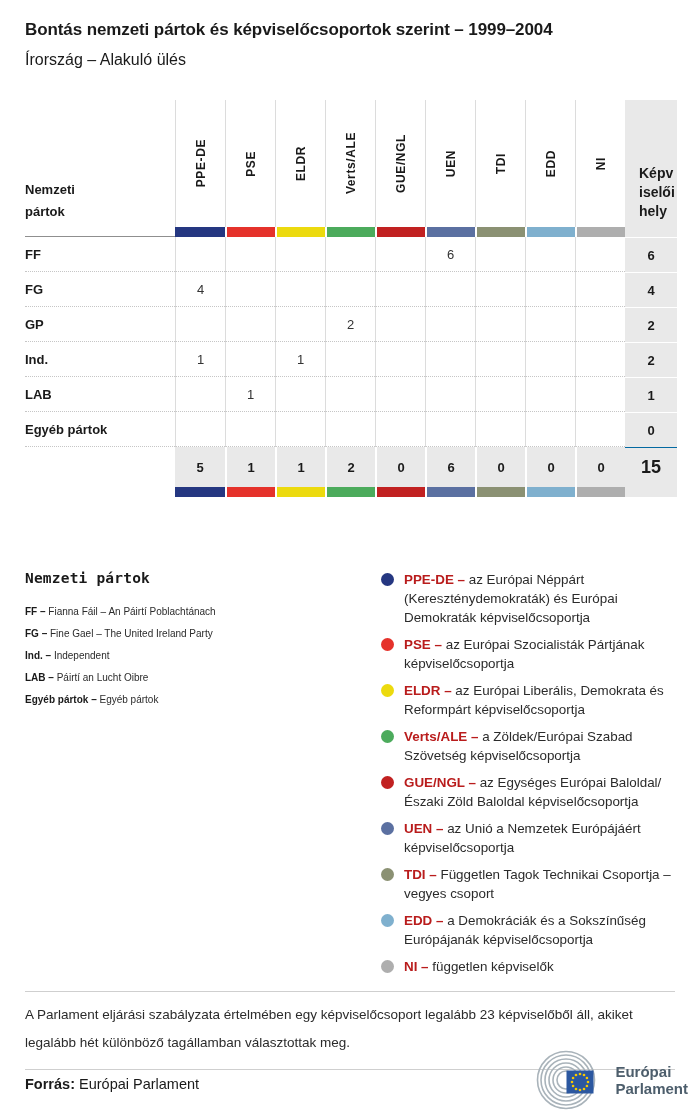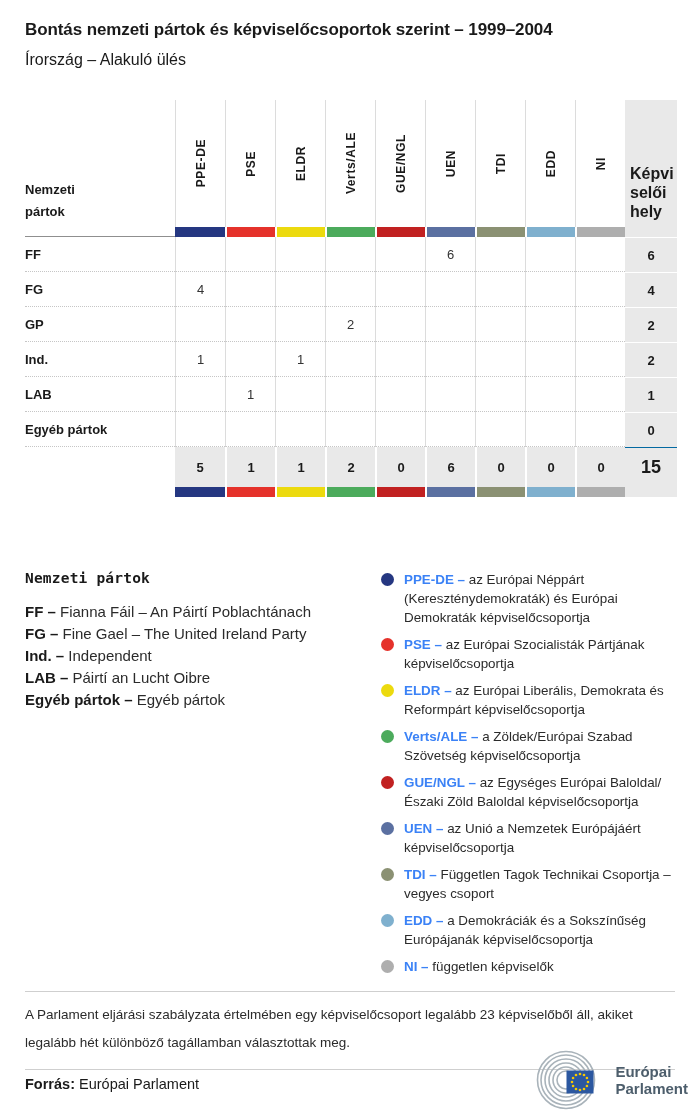--- a/index.html
+++ b/index.html
@@ -24,22 +24,22 @@
   .c { min-width:0; min-height:0; }
   .gh { border-left:1px solid #dcdcdc; display:flex; align-items:center; justify-content:center; }
   .vlabel {
     writing-mode:vertical-rl; transform:rotate(180deg);
     font-weight:bold; font-size:12px; letter-spacing:0.6px; white-space:nowrap;
   }
   .corner { display:flex; align-items:flex-end; }
   .corner-label { font-weight:bold; font-size:13px; line-height:22px; max-width:72px; padding-bottom:4px; }
   .seats-head {
     background:#e9e9e9; display:flex; align-items:flex-end;
-    font-weight:bold; font-size:16px; line-height:19px;
-    padding:0 1px 6px 5px; word-break:break-all;
+    font-weight:bold; font-size:14px; line-height:19px;
+    padding:0 1px 6px 14px; word-break:break-all;
   }
   .bar { border-left:2px solid #fff; }
   .bar.first { border-left:none; }
   .bar-spacer.rule { border-bottom:1px solid #8f8f8f; }
   .seats-fill { background:#e9e9e9; }
   .plabel { border-bottom:1px dotted #c6c6c6; display:flex; align-items:center; font-weight:bold; font-size:13px; }
   .val {
     border-left:1px solid #dcdcdc; border-bottom:1px dotted #c6c6c6;
     display:flex; align-items:center; justify-content:center; font-size:13px; color:#333;
   }
@@ -57,28 +57,28 @@
     display:flex; align-items:center; justify-content:center; font-weight:bold; font-size:18px;
   }
 
   
   #legends { top:570px; left:25px; width:650px; display:flex; justify-content:space-between; }
   #party-legend { width:332px; }
   #party-legend h3 {
     font-family:"DejaVu Sans Mono", monospace; font-weight:bold; font-size:14.5px;
     letter-spacing:0.2px; margin-bottom:15px;
   }
-  .pitem { font-size:15px; line-height:22px; color:#2b2b2b; }
+  .pitem { font-size:10px; line-height:22px; color:#2b2b2b; }
   .pitem .abbr { font-weight:bold; color:#1a1a1a; }
   #group-legend { width:294px; }
   #group-legend h3 { font-size:13.5px; font-weight:bold; margin-bottom:15px; }
   .gitem { display:flex; gap:10px; margin-bottom:8px; }
   .dot { width:13px; height:13px; border-radius:50%; flex:none; margin-top:3px; }
   .gtext { width:271px; font-size:13.4px; line-height:19px; color:#2b2b2b; }
-  .gtext b { color:#3b82f6; }
+  .gtext b { color:#b91c1c; }
 
   
   #footnote {
     top:991px; left:25px; width:650px;
     border-top:1px solid #cfcfcf; border-bottom:1px solid #cfcfcf;
     padding:9px 0 12px 0; font-size:13.5px; line-height:28px; color:#2b2b2b;
   }
 
   
   #source { left:25px; top:1076px; font-size:14.5px; }

